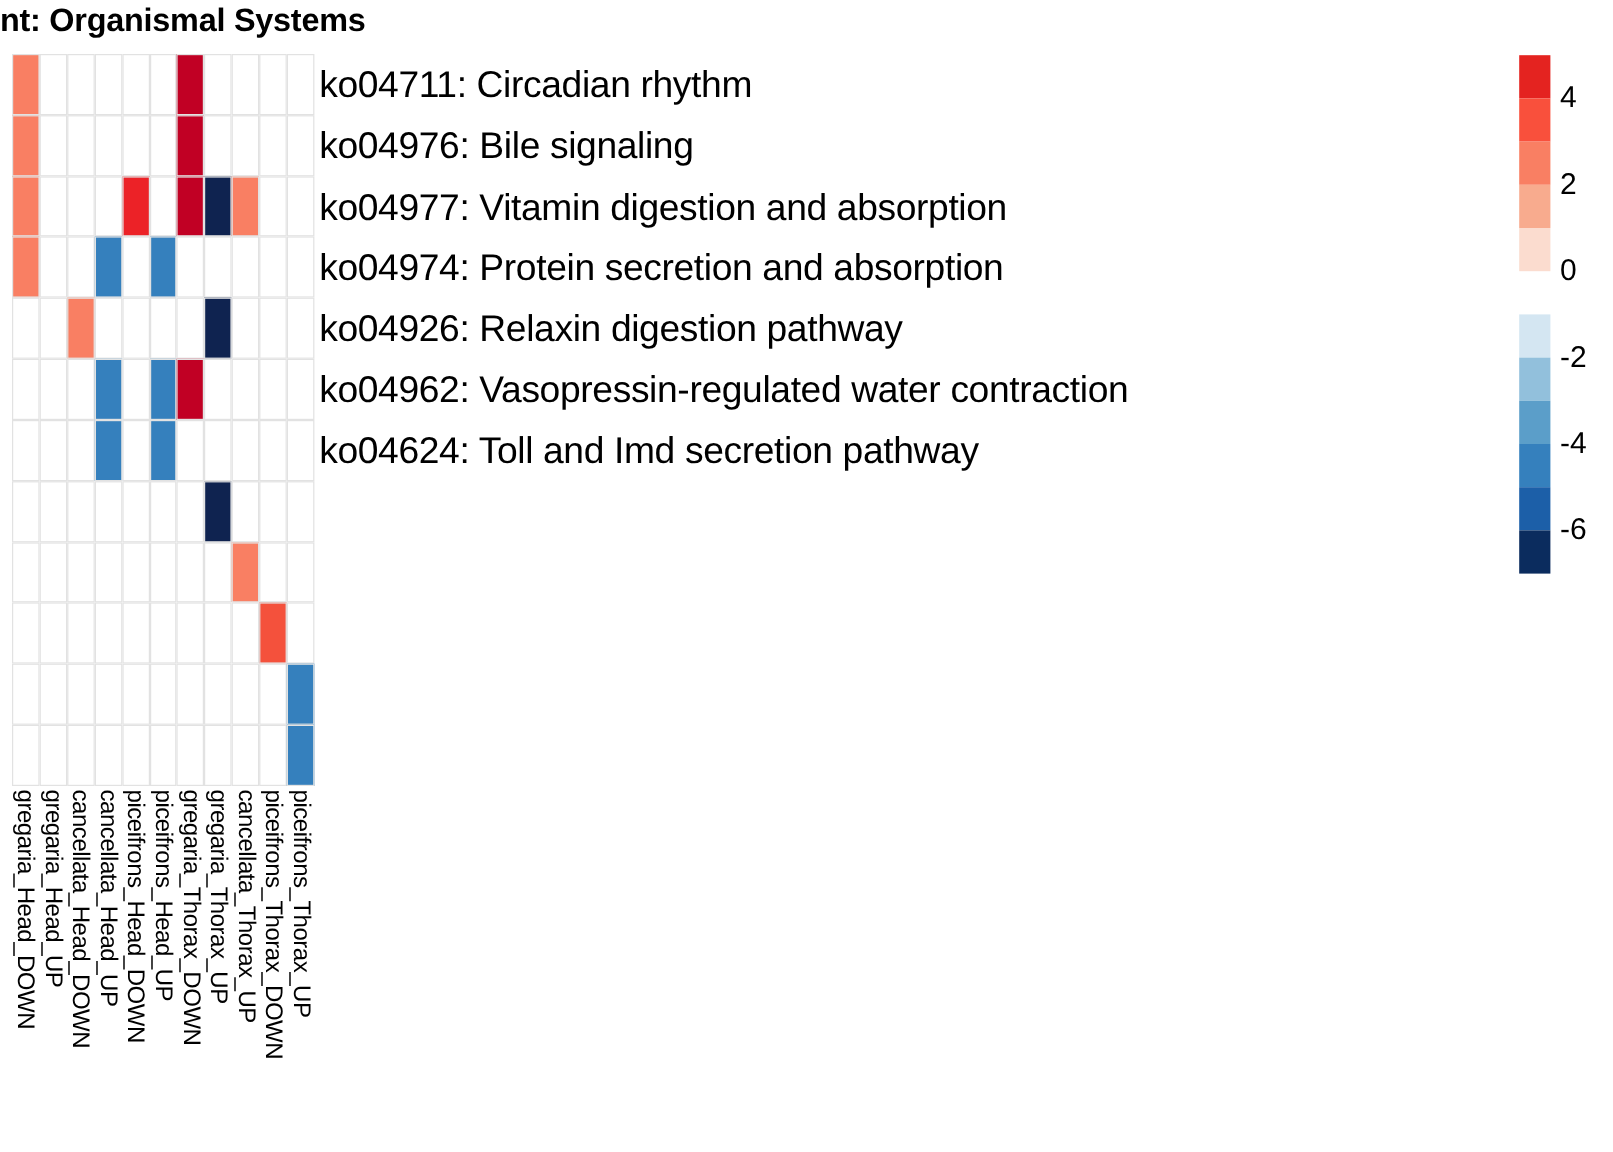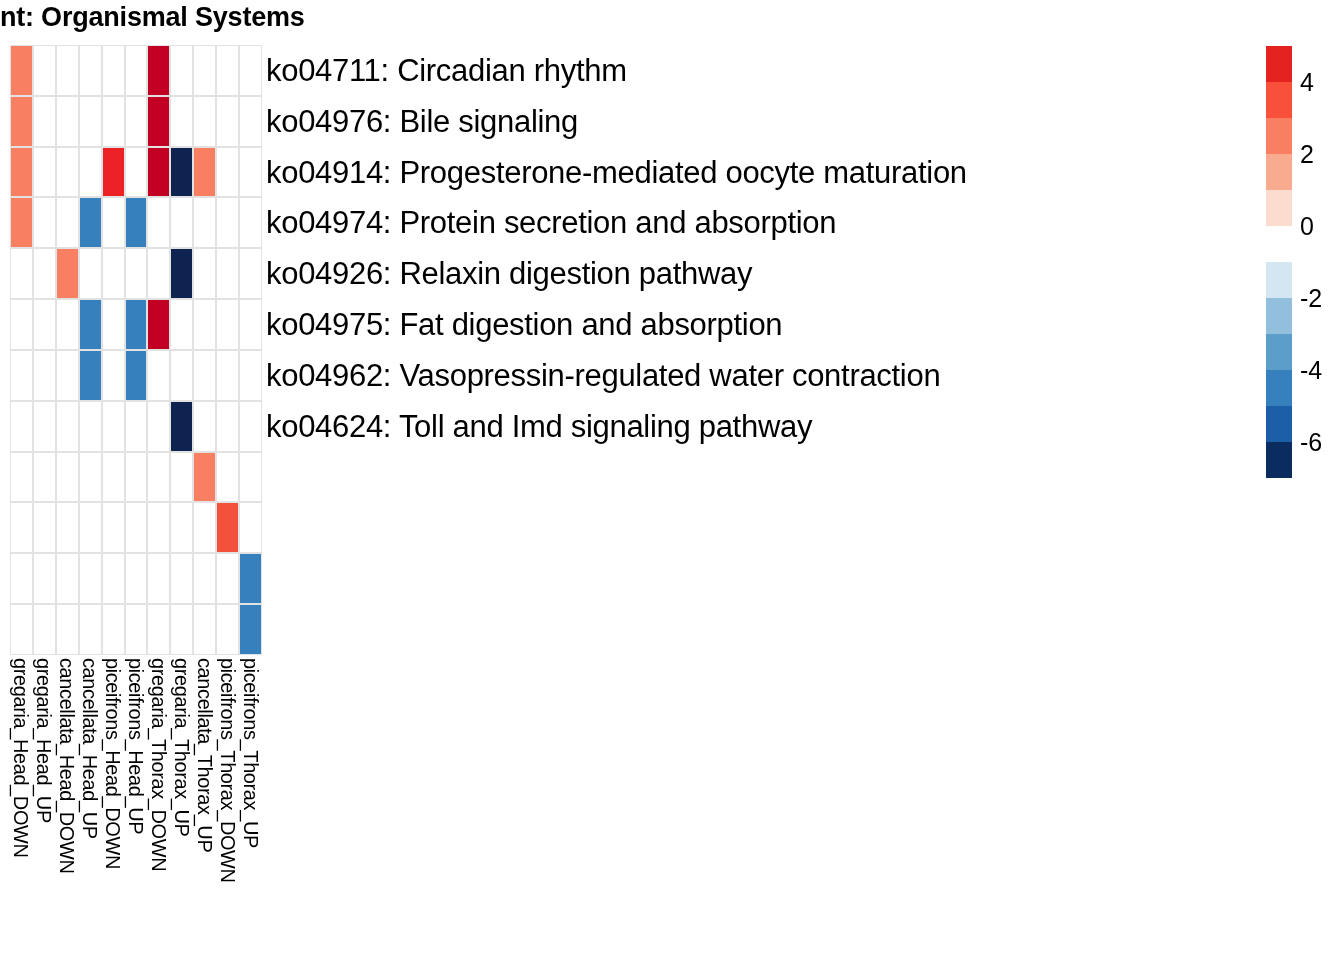--- a/index.html
+++ b/index.html
@@ -251,26 +251,25 @@
     <div class="hm-cell" style="background: rgb(255, 255, 255);"></div>
     <div class="hm-cell" style="background: rgb(255, 255, 255);"></div>
     <div class="hm-cell" style="background: rgb(255, 255, 255);"></div>
     <div class="hm-cell" style="background: rgb(255, 255, 255);"></div>
     <div class="hm-cell" style="background: rgb(53, 128, 189);"></div>
   </div>
 
 <div id="row-labels">
     <div class="row-label">ko04711: Circadian rhythm</div>
     <div class="row-label">ko04976: Bile signaling</div>
-    <div class="row-label">ko04914: Progesterone-mediated oocyte maturation</div>
+    <div class="row-label">ko04977: Vitamin digestion and absorption</div>
     <div class="row-label">ko04974: Protein secretion and absorption</div>
     <div class="row-label">ko04926: Relaxin digestion pathway</div>
-    <div class="row-label">ko04975: Fat digestion and absorption</div>
     <div class="row-label">ko04962: Vasopressin-regulated water contraction</div>
-    <div class="row-label">ko04624: Toll and Imd signaling pathway</div>
+    <div class="row-label">ko04624: Toll and Imd secretion pathway</div>
   </div>
 
 <div id="col-labels">
     <div class="col-label-slot">
       <div class="col-label">gregaria_Head_DOWN</div>
     </div>
     <div class="col-label-slot">
       <div class="col-label">gregaria_Head_UP</div>
     </div>
     <div class="col-label-slot">

